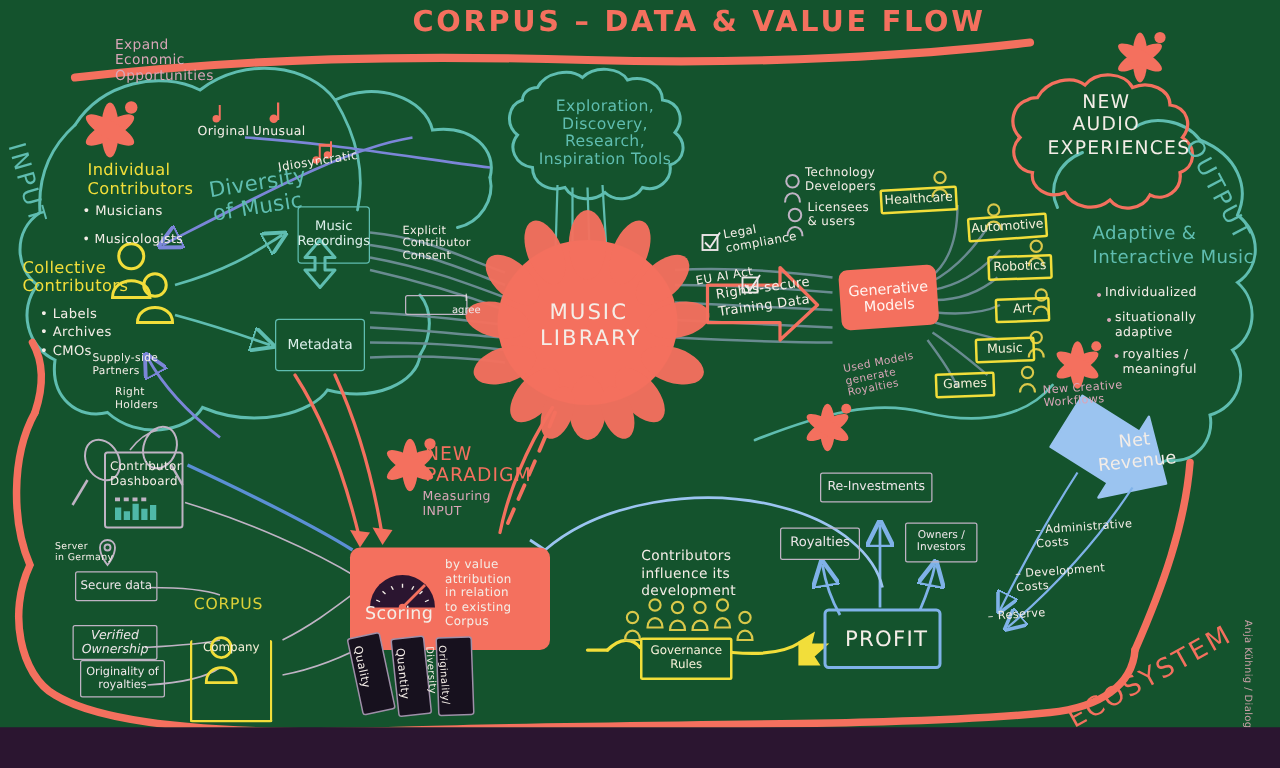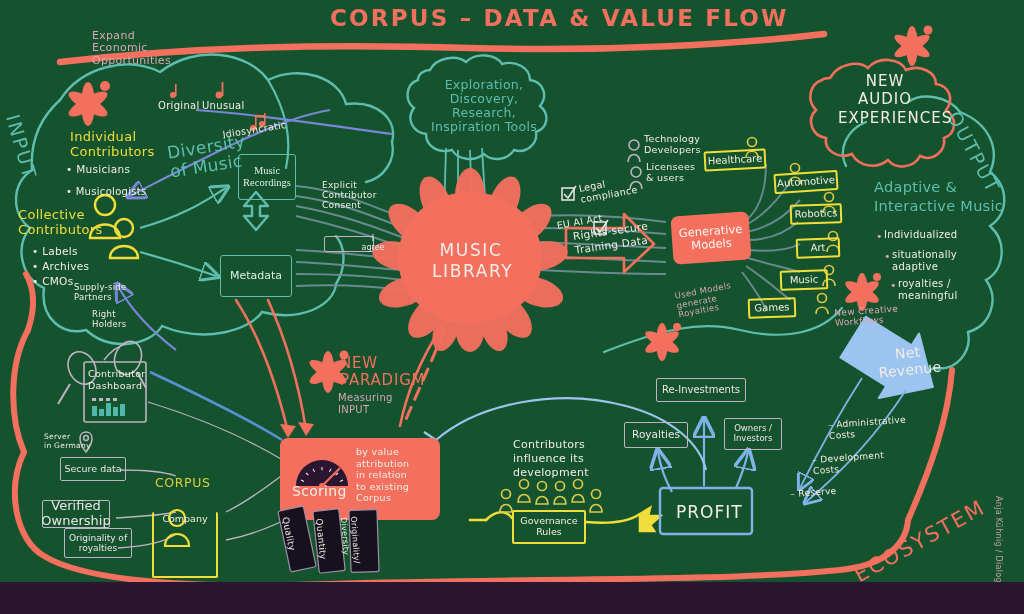--- a/index.html
+++ b/index.html
@@ -403,21 +403,21 @@
 <div class="lbl hand white" style="left:92px;top:310px;font-size:8.5px;">Right
 Holders</div>
 
 <div class="lbl hand teal" style="left:166px;top:144px;font-size:17px;transform:rotate(-9deg);transform-origin:left top;">Diversity
 of Music</div>
 
 <div class="lbl hand white" style="left:158px;top:100px;font-size:10px;">Original</div>
 <div class="lbl hand white" style="left:202px;top:100px;font-size:10px;">Unusual</div>
 <div class="lbl hand white" style="left:222px;top:130px;font-size:9.5px;transform:rotate(-9deg);transform-origin:left top;">Idiosyncratic</div>
 
-<div class="box bx-teal" style="left:238px;top:154px;width:58px;height:46px;font-size:10.5px;font-family:Liberation Serif, serif;">
+<div class="box bx-teal" style="left:238px;top:165px;width:58px;height:46px;font-size:10.5px;">
   <span>Music
 Recordings</span>
 </div>
 <div class="box bx-teal" style="left:220px;top:255px;width:72px;height:42px;font-size:11px;">
   <span>Metadata</span>
 </div>
 
 <div class="lbl hand white" style="left:322px;top:180px;font-size:9px;">Explicit
 Contributor
 Consent</div>
@@ -488,21 +488,21 @@
 <div class="lbl" style="left:890px;top:280px;color:#D9A6B8;font-size:11px;">•</div>
 
 <div class="lbl hand white" style="left:88px;top:368px;font-size:9.5px;line-height:1.25;">Contributor
 Dashboard</div>
 <div class="lbl hand white" style="left:44px;top:432px;font-size:7.5px;line-height:1.2;">Server
 in Germany</div>
 
 <div class="box bx-white" style="left:60px;top:457px;width:66px;height:24px;font-size:9.5px;">
   <span>Secure data</span>
 </div>
-<div class="box bx-white" style="left:42px;top:500px;width:68px;height:28px;font-size:13px;">
+<div class="box bx-white" style="left:58px;top:500px;width:68px;height:28px;font-size:10px;font-style:italic;">
   <span>Verified
 Ownership</span>
 </div>
 <div class="box bx-white" style="left:64px;top:528px;width:68px;height:30px;font-size:9px;">
   <span>Originality
 of royalties</span>
 </div>
 
 <div class="lbl hand yellow" style="left:155px;top:476px;font-size:12.5px;letter-spacing:.6px;opacity:.9;">CORPUS</div>
 <div class="box bx-yellow" style="left:152px;top:512px;width:66px;height:66px;align-items:flex-start;justify-content:center;border-top:none;font-size:9.5px;">

